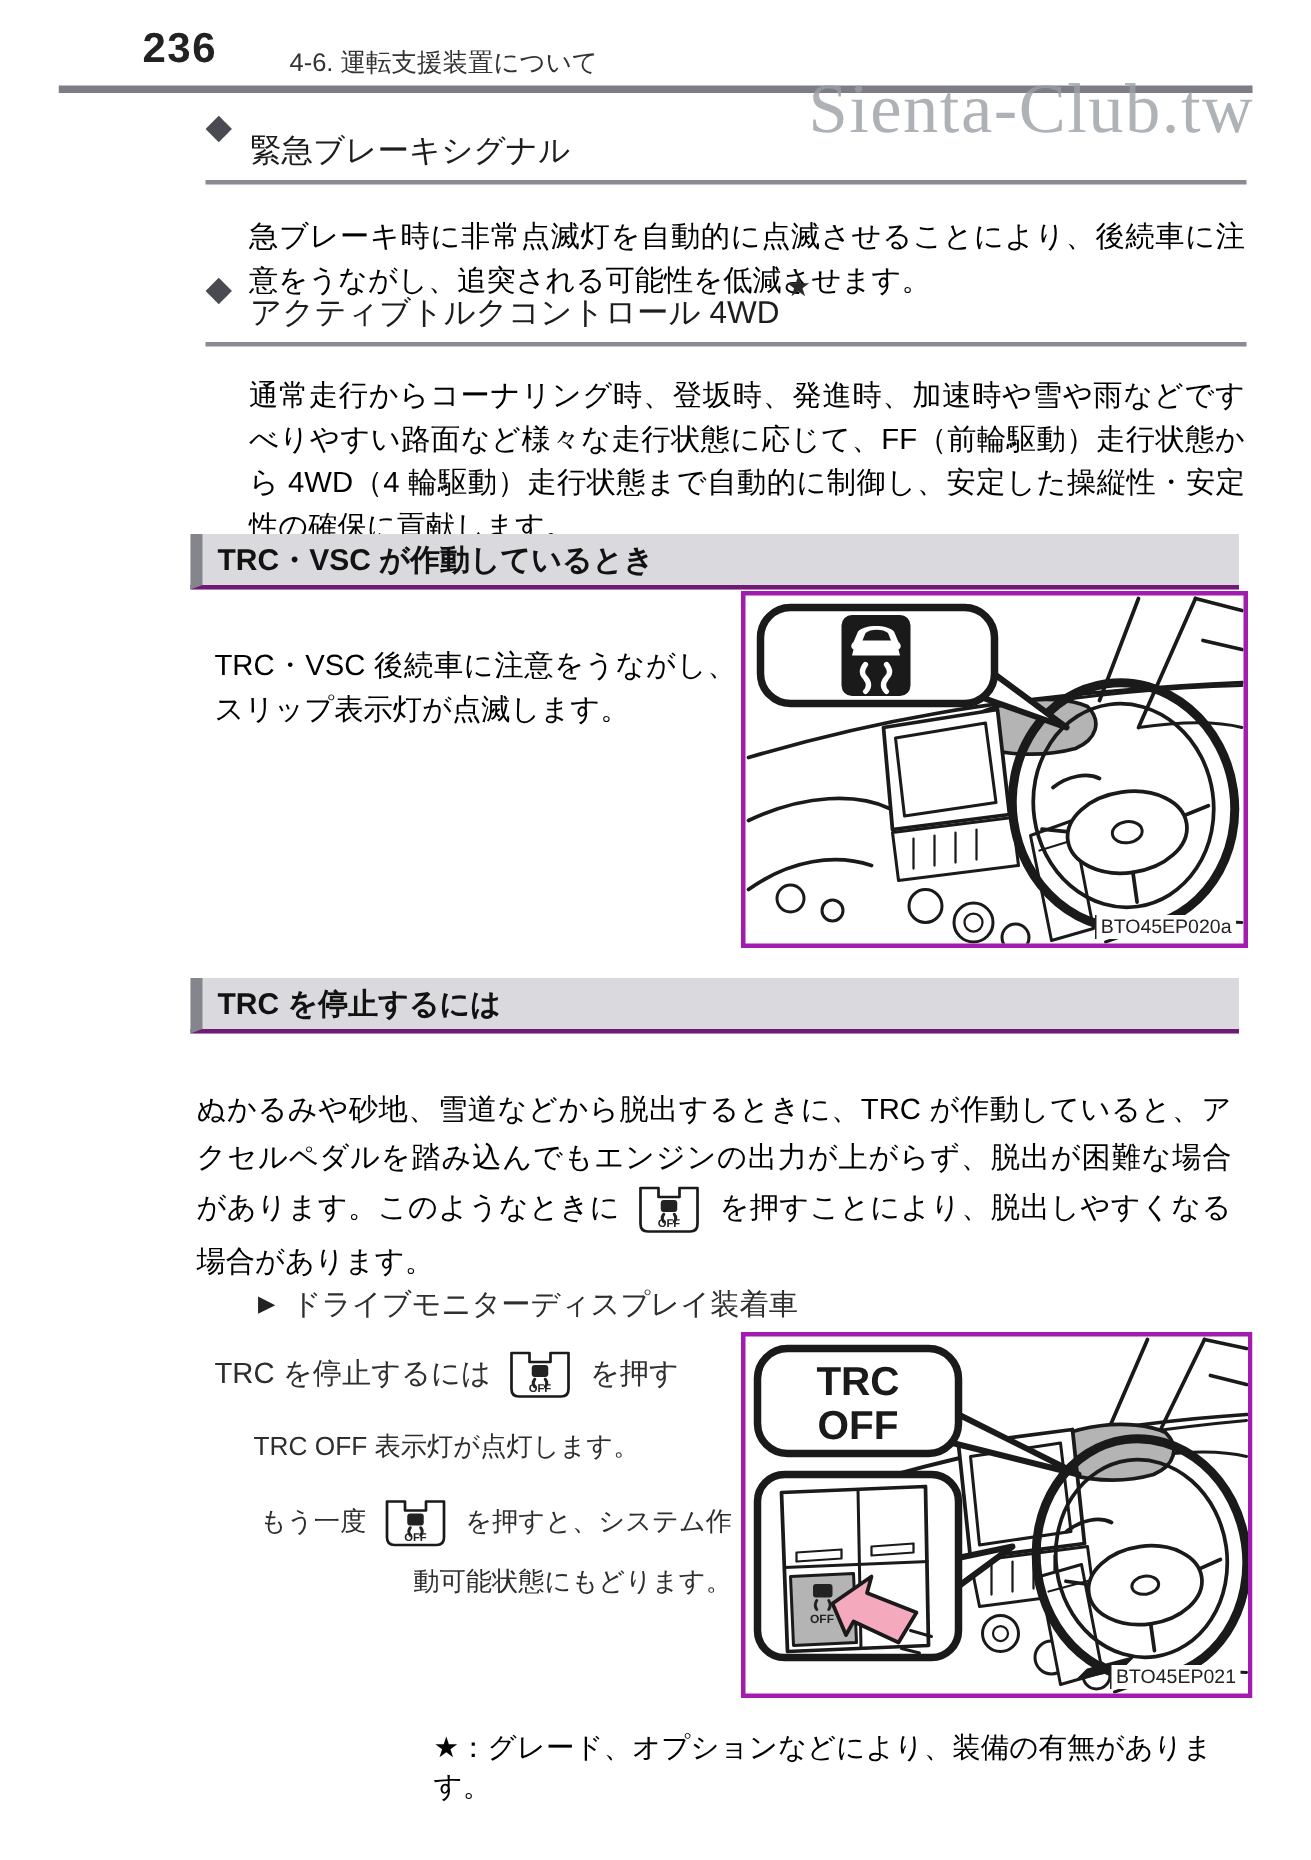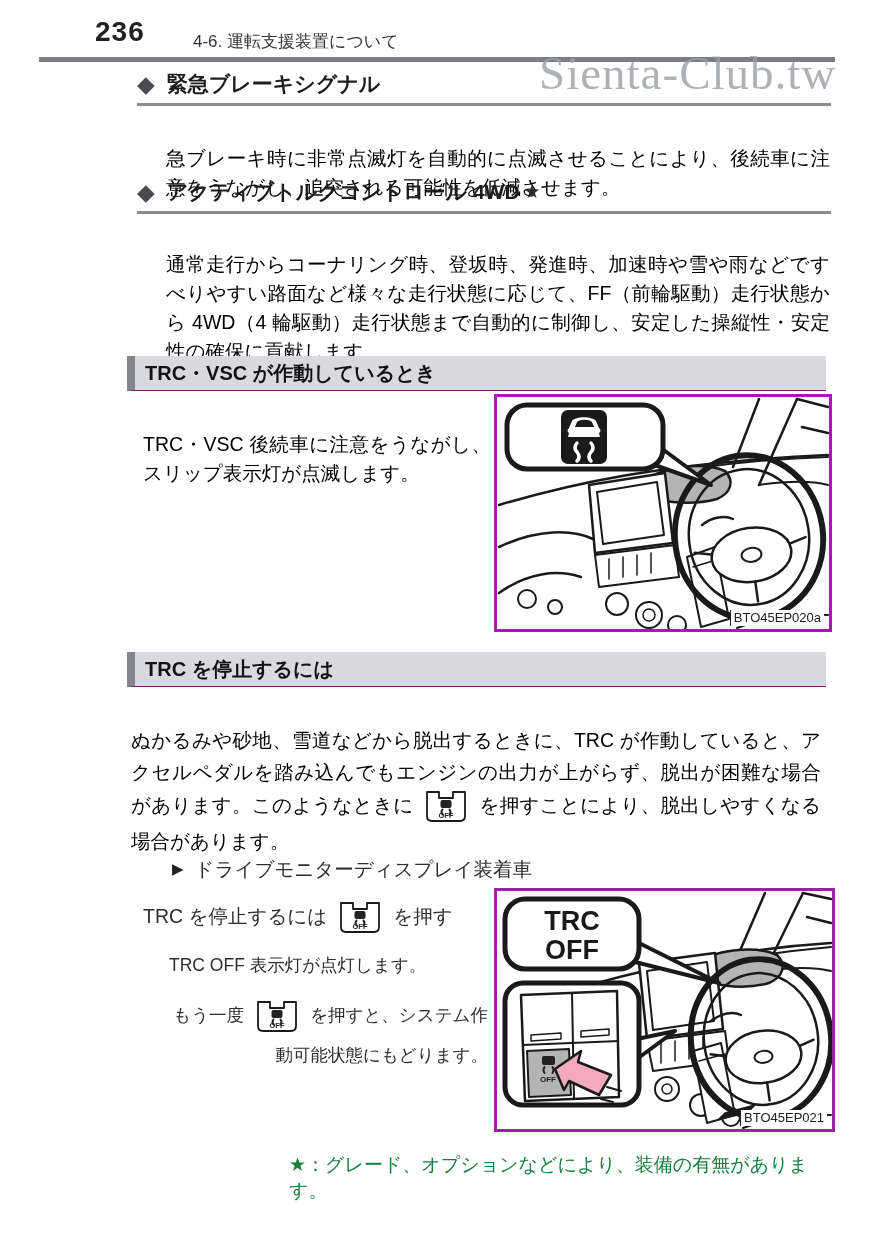--- a/index.html
+++ b/index.html
@@ -10,42 +10,42 @@
   .abs{position:absolute;}
   
   #page-number{left:56px;top:16px;font-size:28px;font-weight:bold;color:#222;letter-spacing:1px;}
   #chapter{left:154px;top:30px;font-size:17px;color:#333;}
   #top-rule{left:0;top:57px;width:874px;height:5px;background:#7d7d85;}
   #watermark{left:500px;top:46px;font-family:"Liberation Serif","DejaVu Serif",serif;
     font-size:47px;color:#9aa0a5;opacity:.8;letter-spacing:1px;white-space:nowrap;}
   
   .dsec{display:flex;align-items:flex-start;border-bottom:3px solid #8a8a92;padding-bottom:7px;}
   .dsec .diamond{color:#4a4a52;font-size:23px;line-height:24px;margin-right:12px;}
-  .dsec .dtitle{font-size:21px;font-weight:bold;color:#1d1d1d;line-height:24px;}
+  .dsec .dtitle{font-size:21px;font-weight:normal;color:#1d1d1d;line-height:24px;margin-top:17px;}
   .dsec .dstar{font-size:19px;font-weight:bold;margin-left:4px;line-height:24px;}
   
   .body-text{font-size:19.5px;line-height:29px;text-align:justify;color:#000000;margin-top:28px;}
   
-  .graybar{background:#dadade;border-left:8px solid #85858d;border-bottom:1px solid #701a75;
+  .graybar{background:#dadade;border-left:8px solid #85858d;border-bottom:3px solid #701a75;
     padding:4px 10px 3px 10px;font-size:20px;font-weight:bold;color:#121212;box-sizing:border-box;}
   
   .fig{background:#fff;border:3px solid #a21caf;}
   .fig svg{display:block;width:100%;height:100%;font-family:"Liberation Sans","DejaVu Sans",sans-serif;}
   .fig-caption{position:absolute;right:5px;bottom:3px;background:#fff;font-size:13px;color:#222;
     padding:0 3px;border-left:1px solid #222;line-height:16px;}
   
   .sw-btn{display:inline-block;width:48px;height:37px;vertical-align:middle;margin:0 9px;}
   .sw-btn svg{display:block;width:100%;height:100%;}
   
   .tri{color:#222;font-size:15px;margin-right:11px;vertical-align:2px;}
   #drive-monitor-heading{font-size:19.5px;color:#2e2e2e;text-align:center;}
   .step-line{font-size:19.5px;line-height:36px;color:#2e2e2e;}
   .sub-note{font-size:17.5px;line-height:27px;color:#2e2e2e;margin-left:26px;margin-top:16px;}
   .sub-note.with-btn{line-height:40px;text-align:right;}
-  #footnote{font-size:19px;color:#15803d;}
+  #footnote{font-size:19px;color:#000000;}
 </style>
 </head>
 <body>
 
 <div id="page">
 
   <div class="abs" id="page-number">236</div>
   <div class="abs" id="chapter">4-6. 運転支援装置について</div>
   <div class="abs" id="top-rule"></div>
   <div class="abs" id="watermark">Sienta-Club.tw</div>

